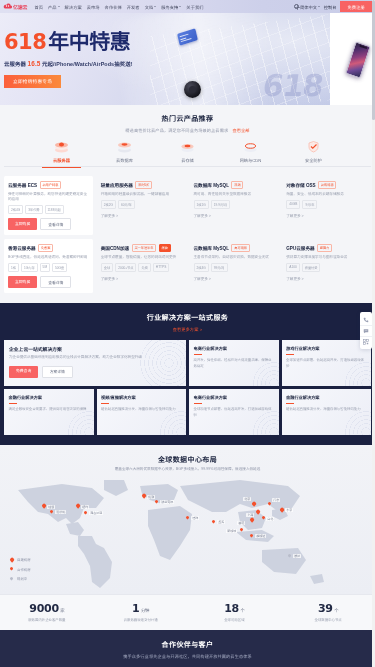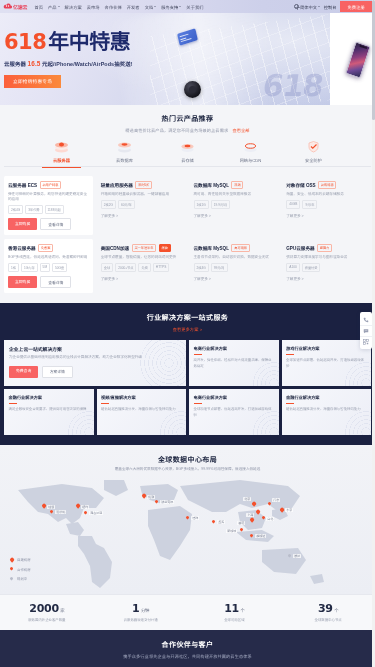--- a/index.html
+++ b/index.html
@@ -586,33 +586,33 @@
           <span class="pin gray" style="position:relative;"></span>
           <span class="leg-txt">规划中</span>
         </div>
       </div>
     </div>
   </div>
 
   <div class="stats">
     <div class="stat">
       <div class="stat-n">
-        <span>2000</span><small>家</small>
+        <span>9000</span><small>家</small>
       </div>
       <div class="stat-l">服务国内外企业客户数量</div>
     </div>
     <div class="stat">
       <div class="stat-n">
         <span>1</span><small>分钟</small>
       </div>
       <div class="stat-l">云服务器极速交付开通</div>
     </div>
     <div class="stat">
       <div class="stat-n">
-        <span>11</span><small>个</small>
+        <span>18</span><small>个</small>
       </div>
       <div class="stat-l">全球可用区域</div>
     </div>
     <div class="stat">
       <div class="stat-n">
         <span>39</span><small>个</small>
       </div>
       <div class="stat-l">全球数据中心节点</div>
     </div>
   </div>

